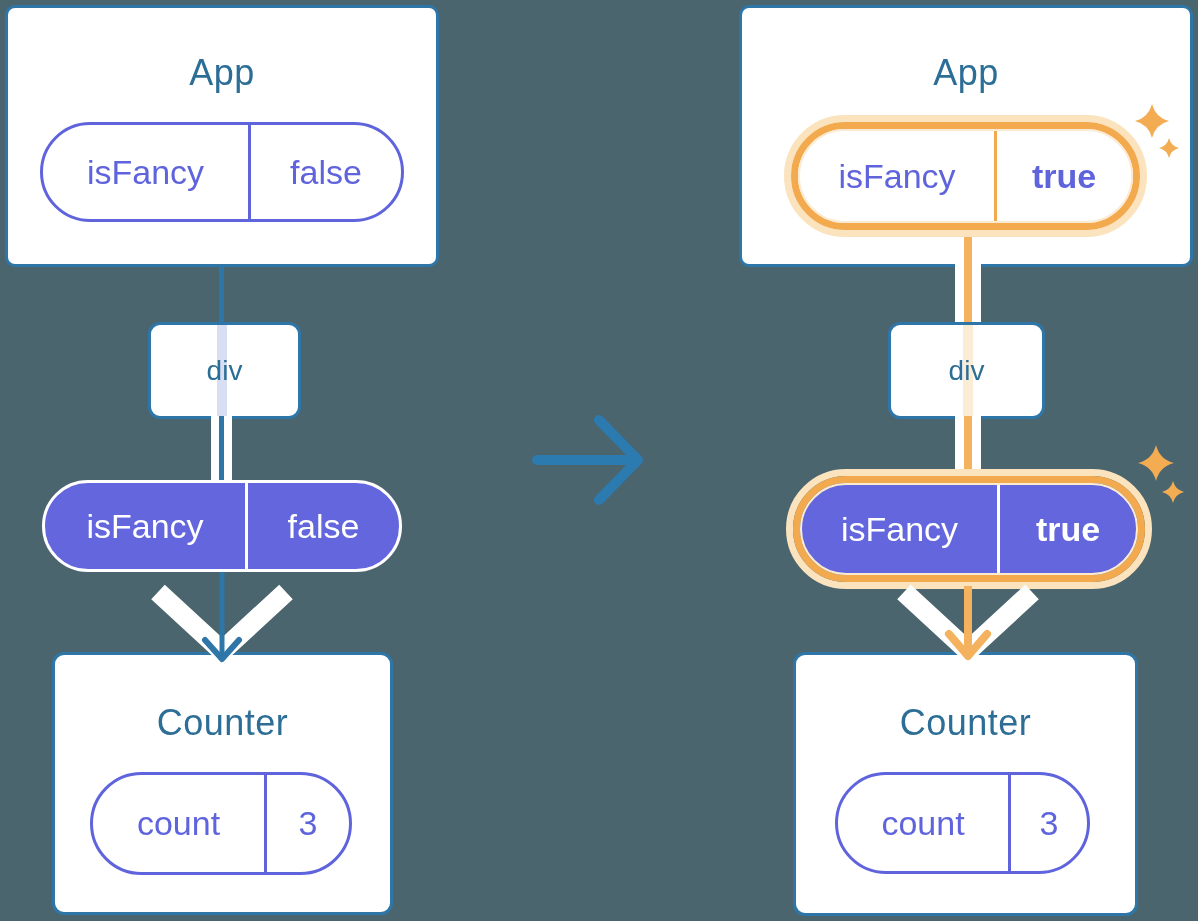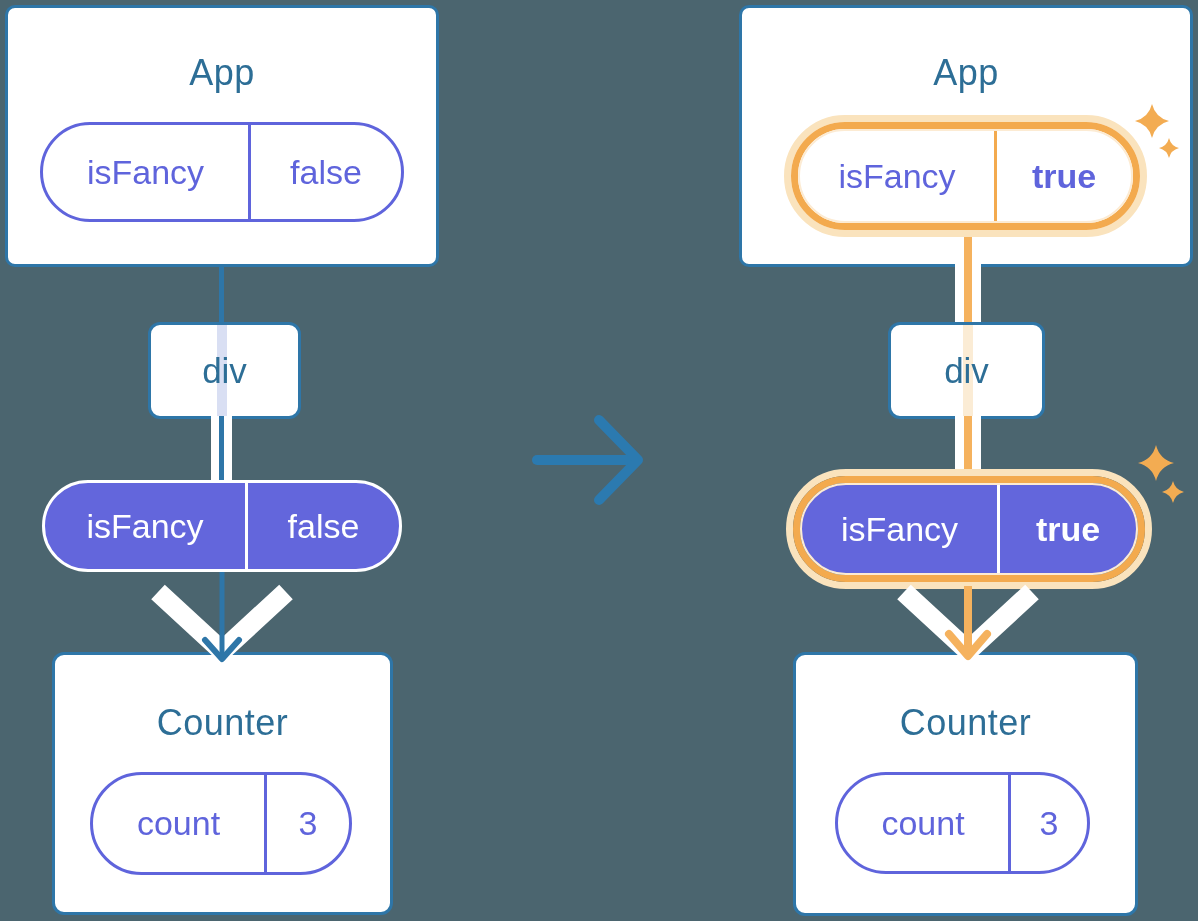--- a/index.html
+++ b/index.html
@@ -57,21 +57,21 @@
   .ring{width:100%;height:100%;box-sizing:border-box;border:7px solid #F3AA4E;border-radius:999px;}
   .ring-inner{width:100%;height:100%;box-sizing:border-box;border:2px solid #FCEBD3;border-radius:999px;display:flex;overflow:hidden;font-size:34px;}
   .ring-inner.on-white{background:#FFFFFF;color:#5F64DC;}
   .ring-inner.on-purple{background:#6366DC;color:#FFFFFF;}
   .ring-inner .c1{display:flex;align-items:center;justify-content:center;box-sizing:border-box;}
   .ring-inner .c2{display:flex;align-items:center;justify-content:center;flex:1;font-weight:700;}
   .vline{position:absolute;}
   .strip{position:absolute;}
   .divlabel{
     position:absolute;display:flex;align-items:center;justify-content:center;
-    font-size:35px;color:#2D6E96;
+    font-size:28px;color:#2D6E96;
   }
 </style>
 </head>
 <body>
 
 <div id="canvas">
 
   <div class="vline" style="left:219px;top:265px;width:5px;height:60px;background:#2E76A8;"></div>
 
   <div class="card" style="left:5px;top:5px;width:434px;height:262px;border-radius:10px;"></div>

